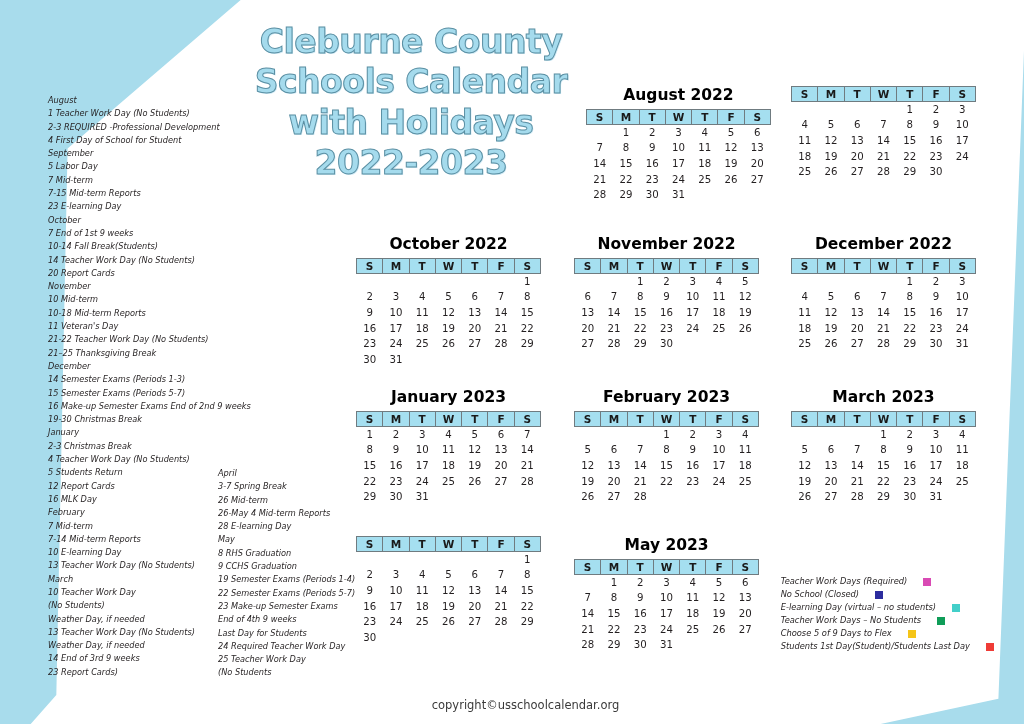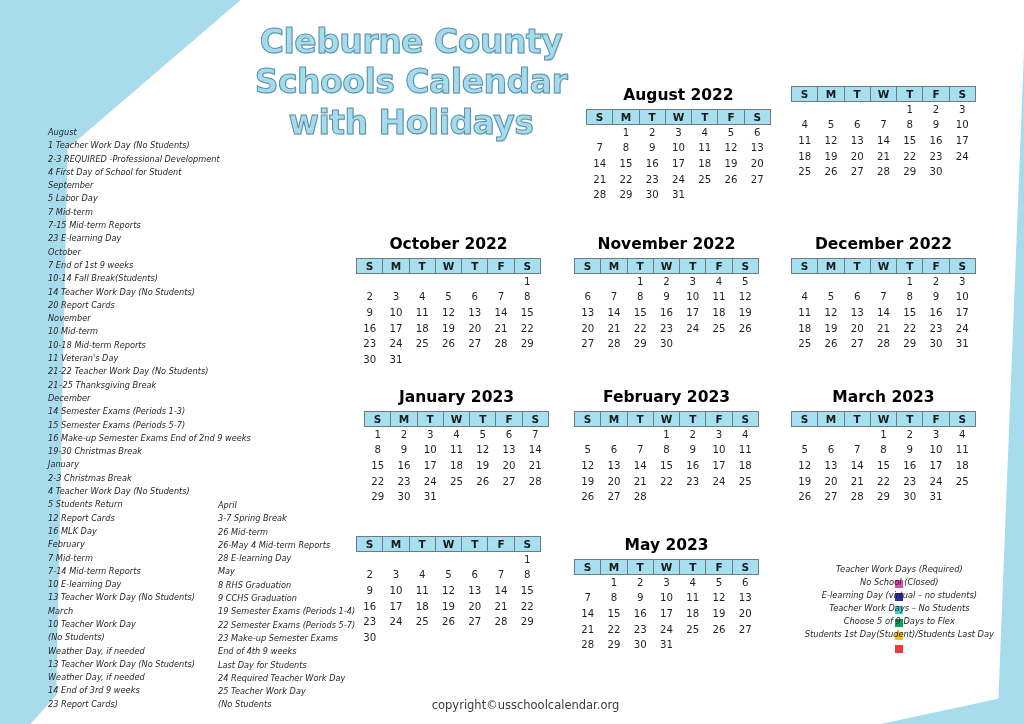--- a/index.html
+++ b/index.html
@@ -36,21 +36,20 @@
 
   
   .notes{
     position:absolute;
     font-family:"DejaVu Sans", sans-serif;
     font-style:italic;
     font-size:8.2px;
     line-height:13.3px;
     color:#231f20;
     white-space:nowrap;
-    margin-top:32px;
   }
   #notes-col-1{ left:48px; top:94px; }
   #notes-col-2{ left:218px; top:467px; }
   .notes div{ height:13.3px; }
 
   
   .month{ position:absolute; width:185px; }
   .month-title{
     text-align:center;
     font-family:"DejaVu Sans", sans-serif;
@@ -84,38 +83,38 @@
   td.c-yellow { color:#f5c518; }
   td.c-red    { color:#ef3b36; }
   td.c-magenta{ color:#e24ab0; }
 
   
   #m-aug  { left:566px; top:86px;margin-left:20px; }
   #m-sep  { left:791px; top:86px; }
   #m-oct  { left:356px; top:235px; }
   #m-nov  { left:574px; top:235px; }
   #m-dec  { left:791px; top:235px; }
-  #m-jan  { left:364px; top:388px; }
+  #m-jan  { left:356px; top:388px; }
   #m-feb  { left:574px; top:388px; }
   #m-mar  { left:791px; top:388px; }
   #m-apr  { left:356px; top:536px; }
   #m-may  { left:574px; top:536px; }
 
   
   #legend{
     position:absolute; right:30px; top:575px;
     text-align:right;
     font-family:"DejaVu Sans", sans-serif;
     font-style:italic;
     font-size:8.3px;
     line-height:13px;
     color:#231f20;
     white-space:nowrap;
   }
-  .legend-row{ display:flex; align-items:center; justify-content:flex-end; gap:4px; height:13px;flex-direction:column; }
+  .legend-row{ display:flex; align-items:center; justify-content:flex-start; gap:16px; height:13px; }
   .swatch{ width:8px; height:8px; display:inline-block; flex:0 0 auto; }
 
   
   #copyright{
     position:absolute; left:0; top:698px; width:1024px;
     text-align:center;
     font-family:"DejaVu Sans", sans-serif;
     font-size:11.5px;
     color:#3a3a3a;
     padding-left:27px;
@@ -125,20 +124,21 @@
 <body>
 
 <div id="paper-shape"></div>
 
 <div id="content">
 
   <div id="title-block">
     <div>Cleburne County</div>
     <div>Schools Calendar</div>
     <div>with Holidays</div>
+    <div>2022-2023</div>
   </div>
 
   <div class="notes" id="notes-col-1">
       <div>August</div>
       <div>1 Teacher Work Day (No Students)</div>
       <div>2-3 REQUIRED -Professional Development</div>
       <div>4 First Day of School for Student</div>
       <div>September</div>
       <div>5 Labor Day</div>
       <div>7 Mid-term</div>

